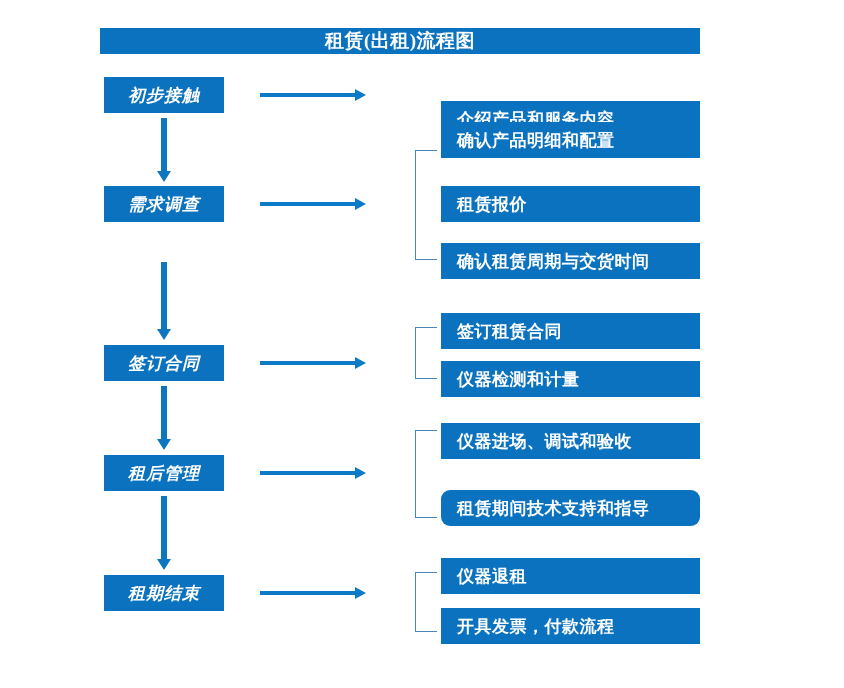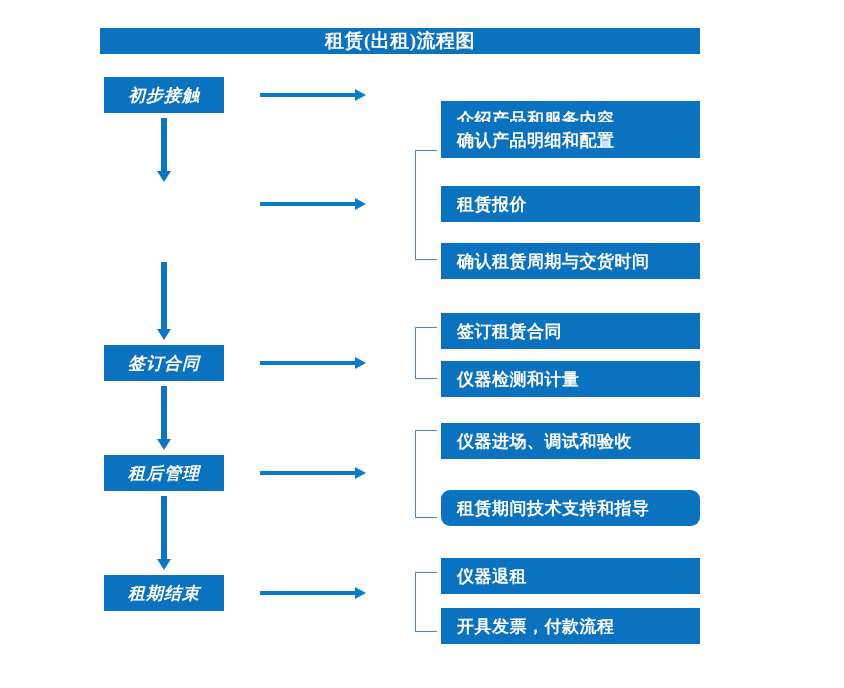--- a/index.html
+++ b/index.html
@@ -124,20 +124,21 @@
 </style>
 </head>
 <body>
 
 <div id="canvas">
 
   <div class="title-bar">租赁(出租)流程图</div>
 
   <div class="stage-box" style="top:77px;">初步接触</div>
 
+  <div class="stage-box" style="top:186px;">需求调查</div>
 
   <div class="stage-box" style="top:345px;">签订合同</div>
 
   <div class="stage-box" style="top:455px;">租后管理</div>
 
   <div class="stage-box" style="top:575px;">租期结束</div>
 
   <div class="v-arrow" style="top:118px; height:64px;">
     <div class="shaft" style="height:53px;"></div>
     <div class="head" style="top:53px;"></div>

